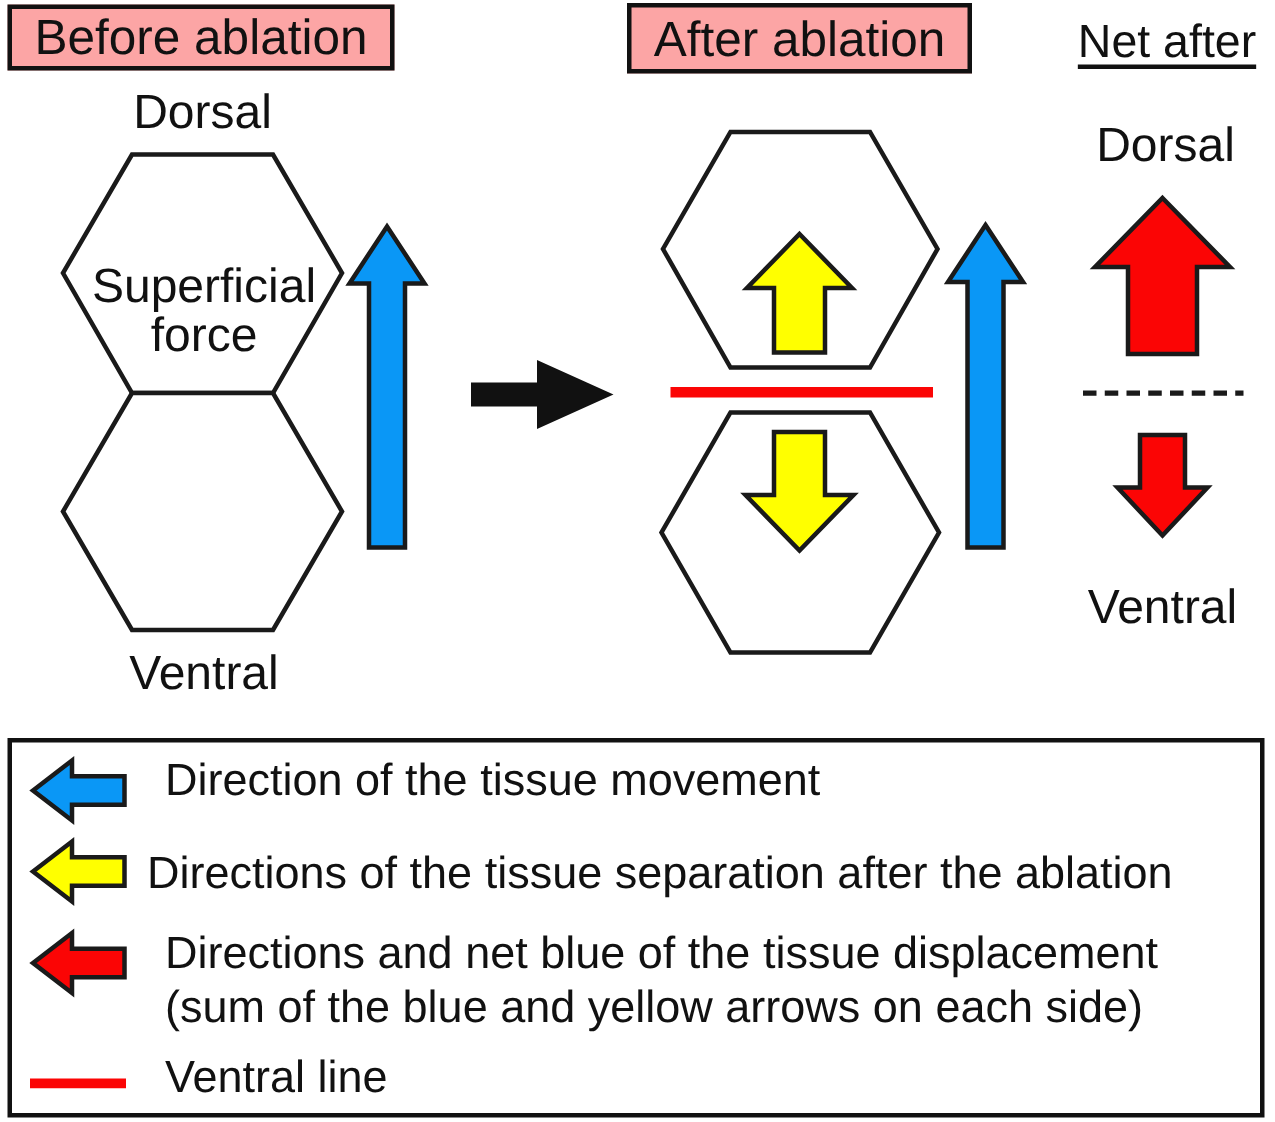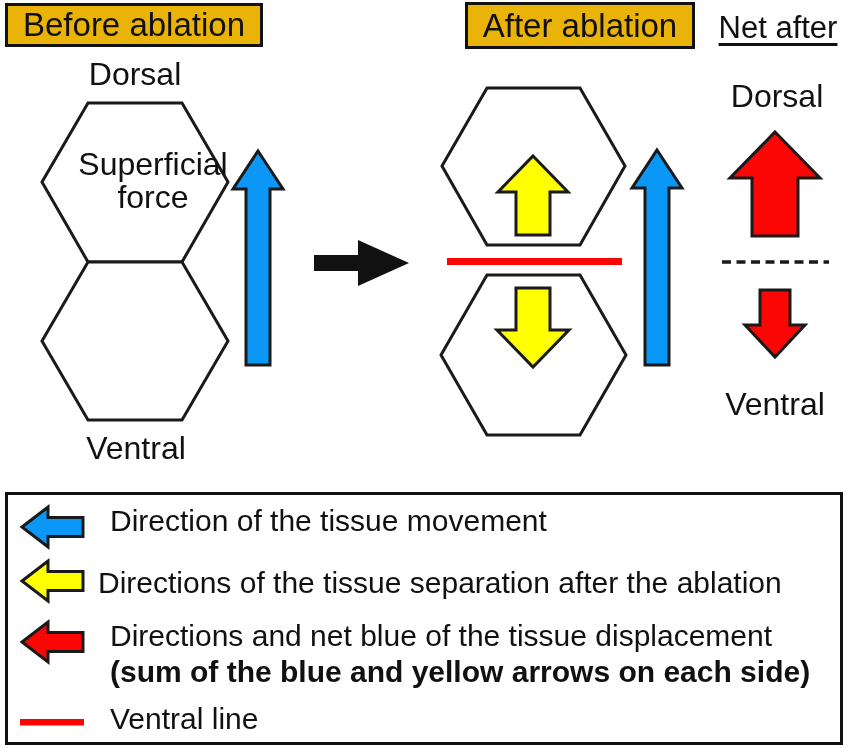--- a/index.html
+++ b/index.html
@@ -1,21 +1,21 @@
 <!DOCTYPE html>
 <html><head>
 <meta charset="utf-8">
 <style>
   html,body{margin:0;padding:0;background:#ffffff;}
   .fig{position:relative;width:850px;height:748px;background:#ffffff;overflow:hidden;
        font-family:"Liberation Sans",sans-serif;color:#111;}
   .layer{position:absolute;left:0;top:0;}
   .lbl{position:absolute;white-space:nowrap;color:#111;}
   .center{transform:translateX(-50%);text-align:center;}
-  .titlebox{position:absolute;border:3px solid #111;background:#eab308;
+  .titlebox{position:absolute;border:3px solid #111;background:#fca5a5;
             display:flex;align-items:center;justify-content:center;
             font-size:33px;}
   .big{font-size:32px;line-height:33px;}
   .netforce{font-size:31px;text-decoration:underline;text-decoration-thickness:3px;text-underline-offset:5px;}
   .legtxt{font-size:30px;}
   svg *{vector-effect:non-scaling-stroke;}
 </style>
 </head>
 <body>
 
@@ -48,34 +48,34 @@
 
     <polygon points="22,527 48,507 48,517.5 83,517.5 83,536.5 48,536.5 48,547" stroke="#1a1a1a" stroke-width="3" fill="#0A97F6"></polygon>
     <polygon points="22,581 48,561 48,571.5 83,571.5 83,590.5 48,590.5 48,601" stroke="#1a1a1a" stroke-width="3" fill="#FFFF00"></polygon>
     <polygon points="22,642 48,622 48,632.5 83,632.5 83,651.5 48,651.5 48,662" stroke="#1a1a1a" stroke-width="3" fill="#FB0505"></polygon>
     <rect x="20" y="719" width="64" height="6.5" fill="#FB0505"></rect>
   </svg>
 
   <div class="titlebox" style="left:5px;top:3px;width:252px;height:38px;">
     <span>Before ablation</span>
   </div>
-  <div class="titlebox" style="left:418px;top:2px;width:224px;height:41px;margin-left:47px;">
+  <div class="titlebox" style="left:418px;top:2px;width:224px;height:41px;">
     <span>After ablation</span>
   </div>
   <div class="lbl center netforce" style="left:778px;top:10px;">Net after</div>
 
   <div class="lbl center big" style="left:135px;top:58px;">Dorsal</div>
-  <div class="lbl center big" style="left:136px;top:148px;margin-left:17px;">
+  <div class="lbl center big" style="left:136px;top:174px;">
     <div>Superficial</div>
     <div>force</div>
   </div>
   <div class="lbl center big" style="left:136px;top:432px;">Ventral</div>
 
   <div class="lbl center big" style="left:777px;top:80px;">Dorsal</div>
   <div class="lbl center big" style="left:775px;top:388px;">Ventral</div>
 
   <div class="lbl legtxt" style="left:110px;top:504px;">Direction of the tissue movement</div>
   <div class="lbl legtxt" style="left:98px;top:566px;">Directions of the tissue separation after the ablation</div>
   <div class="lbl legtxt" style="left:110px;top:619px;">Directions and net blue of the tissue displacement</div>
-  <div class="lbl legtxt" style="left:110px;top:655px;font-weight:bold;">(sum of the blue and yellow arrows on each side)</div>
+  <div class="lbl legtxt" style="left:110px;top:655px;">(sum of the blue and yellow arrows on each side)</div>
   <div class="lbl legtxt" style="left:110px;top:702px;">Ventral line</div>
 
 </div>
 
 </body></html>

